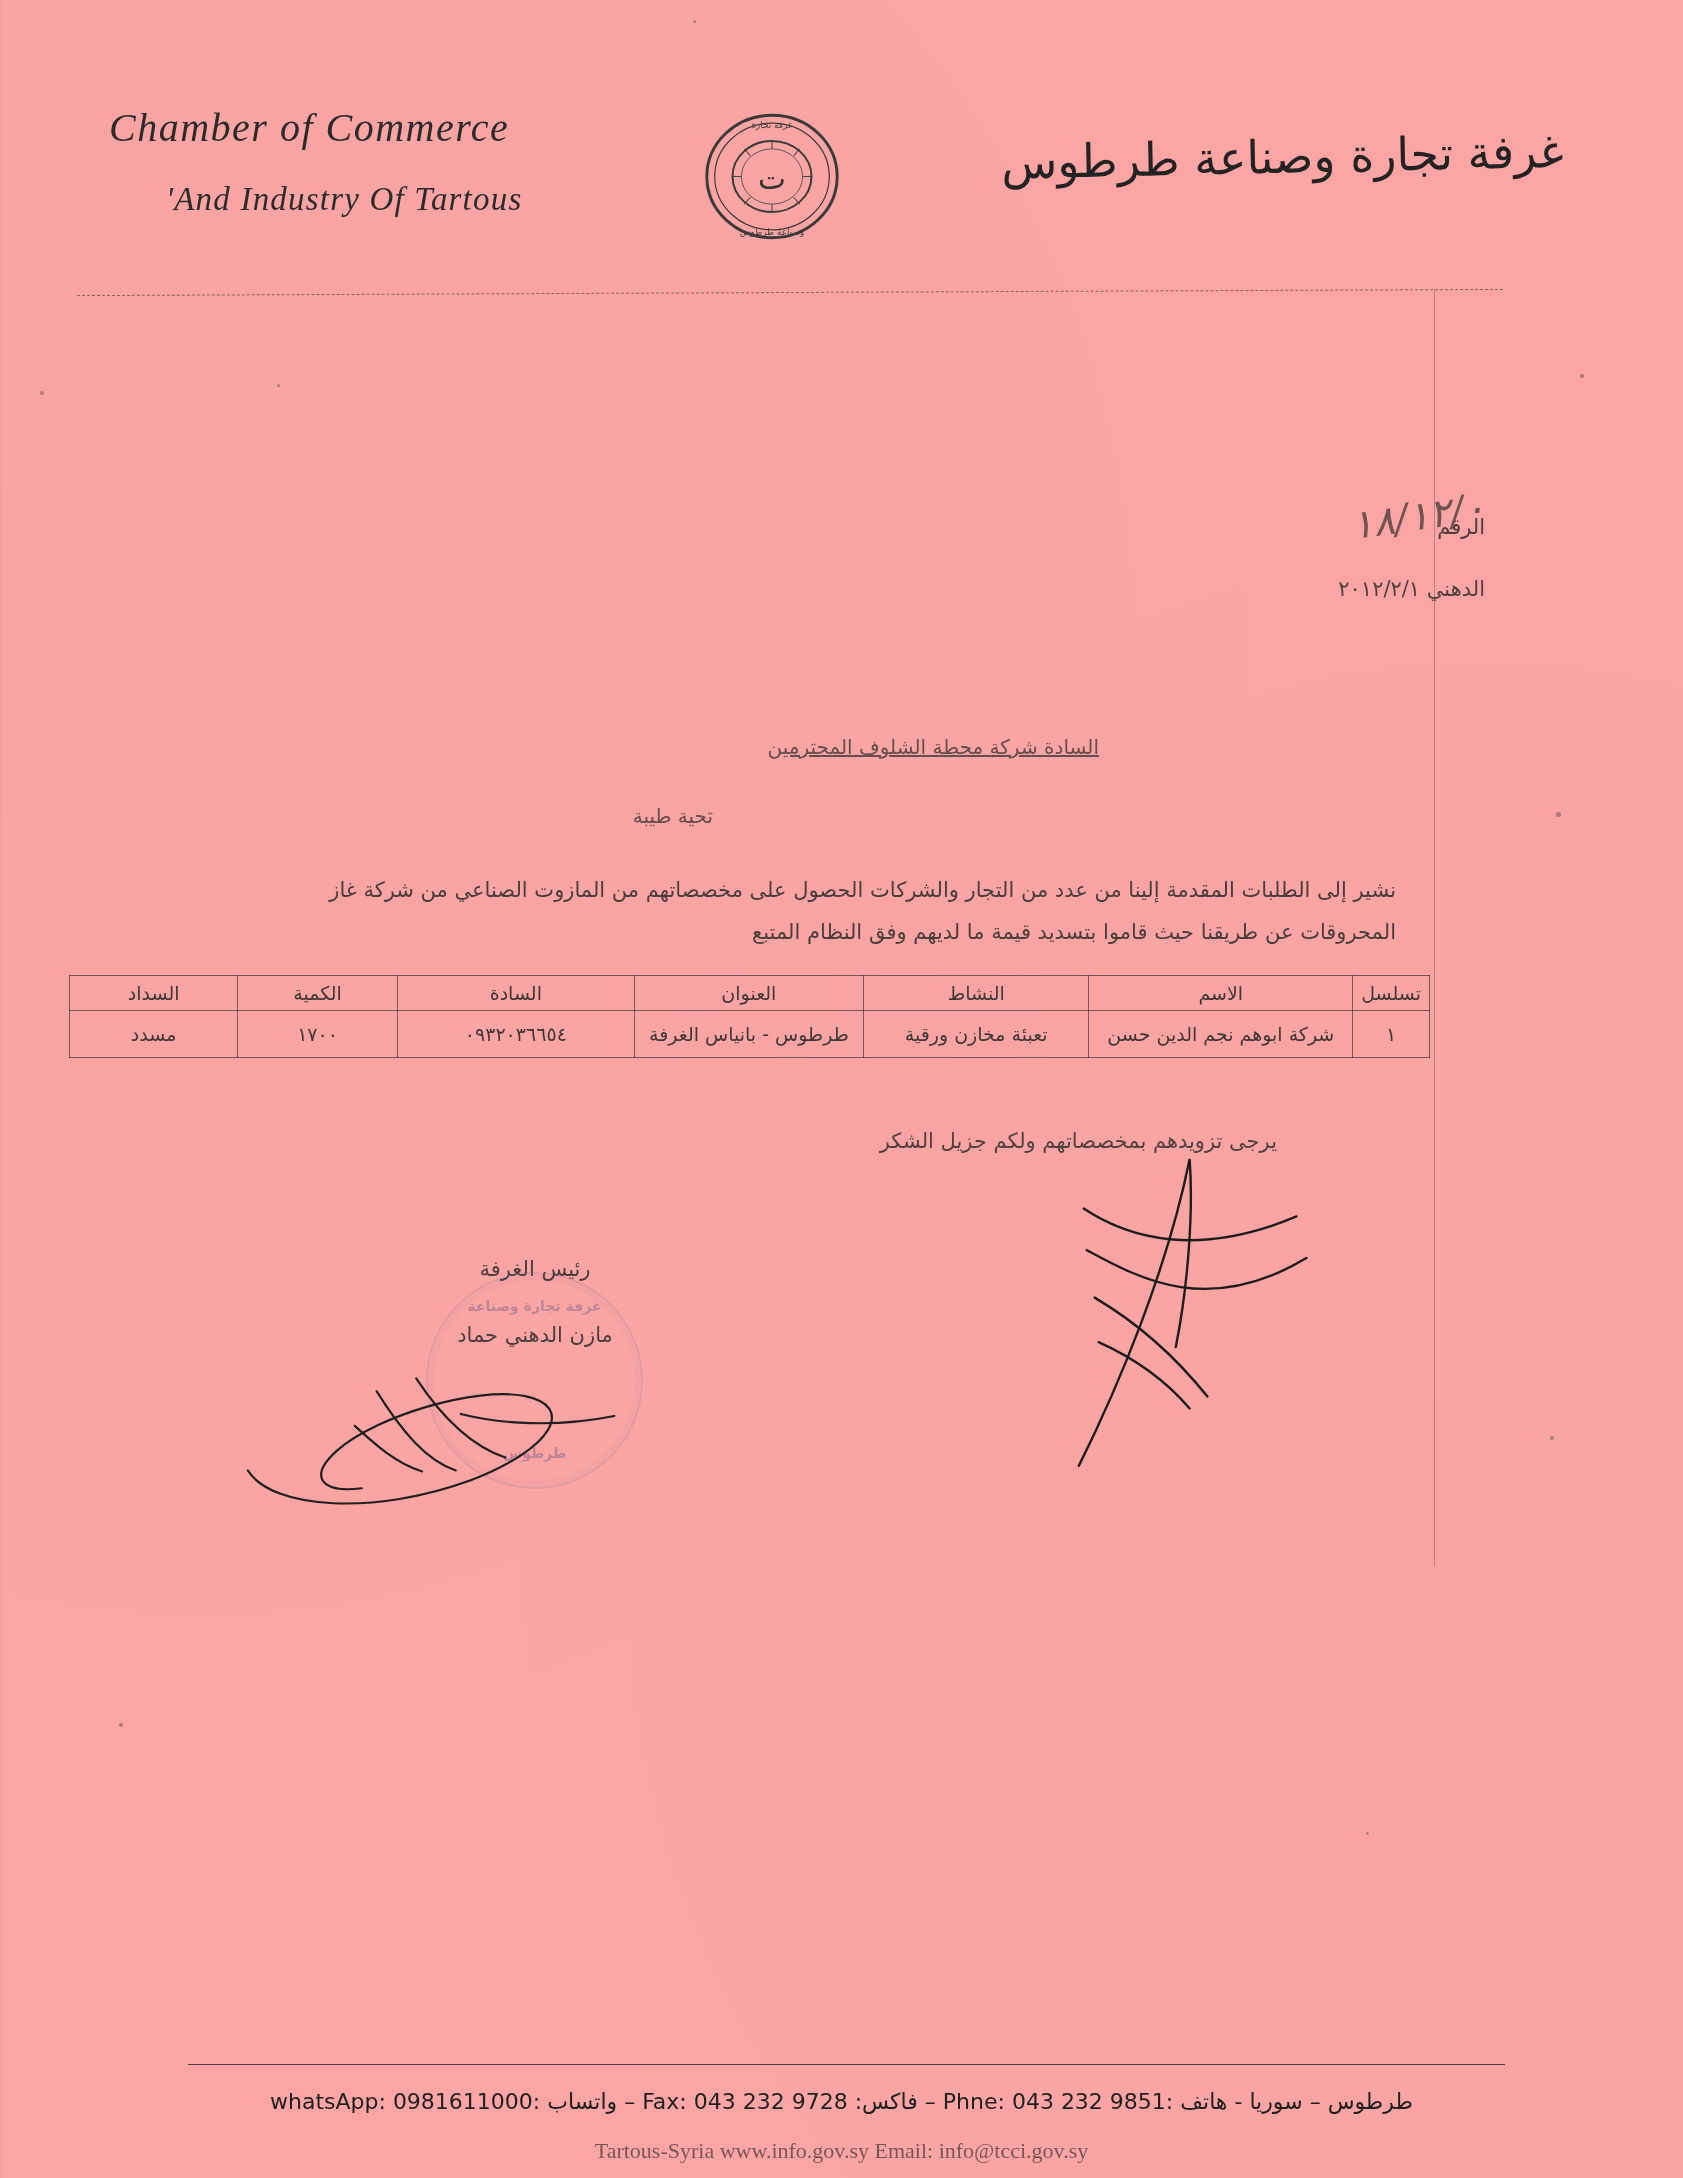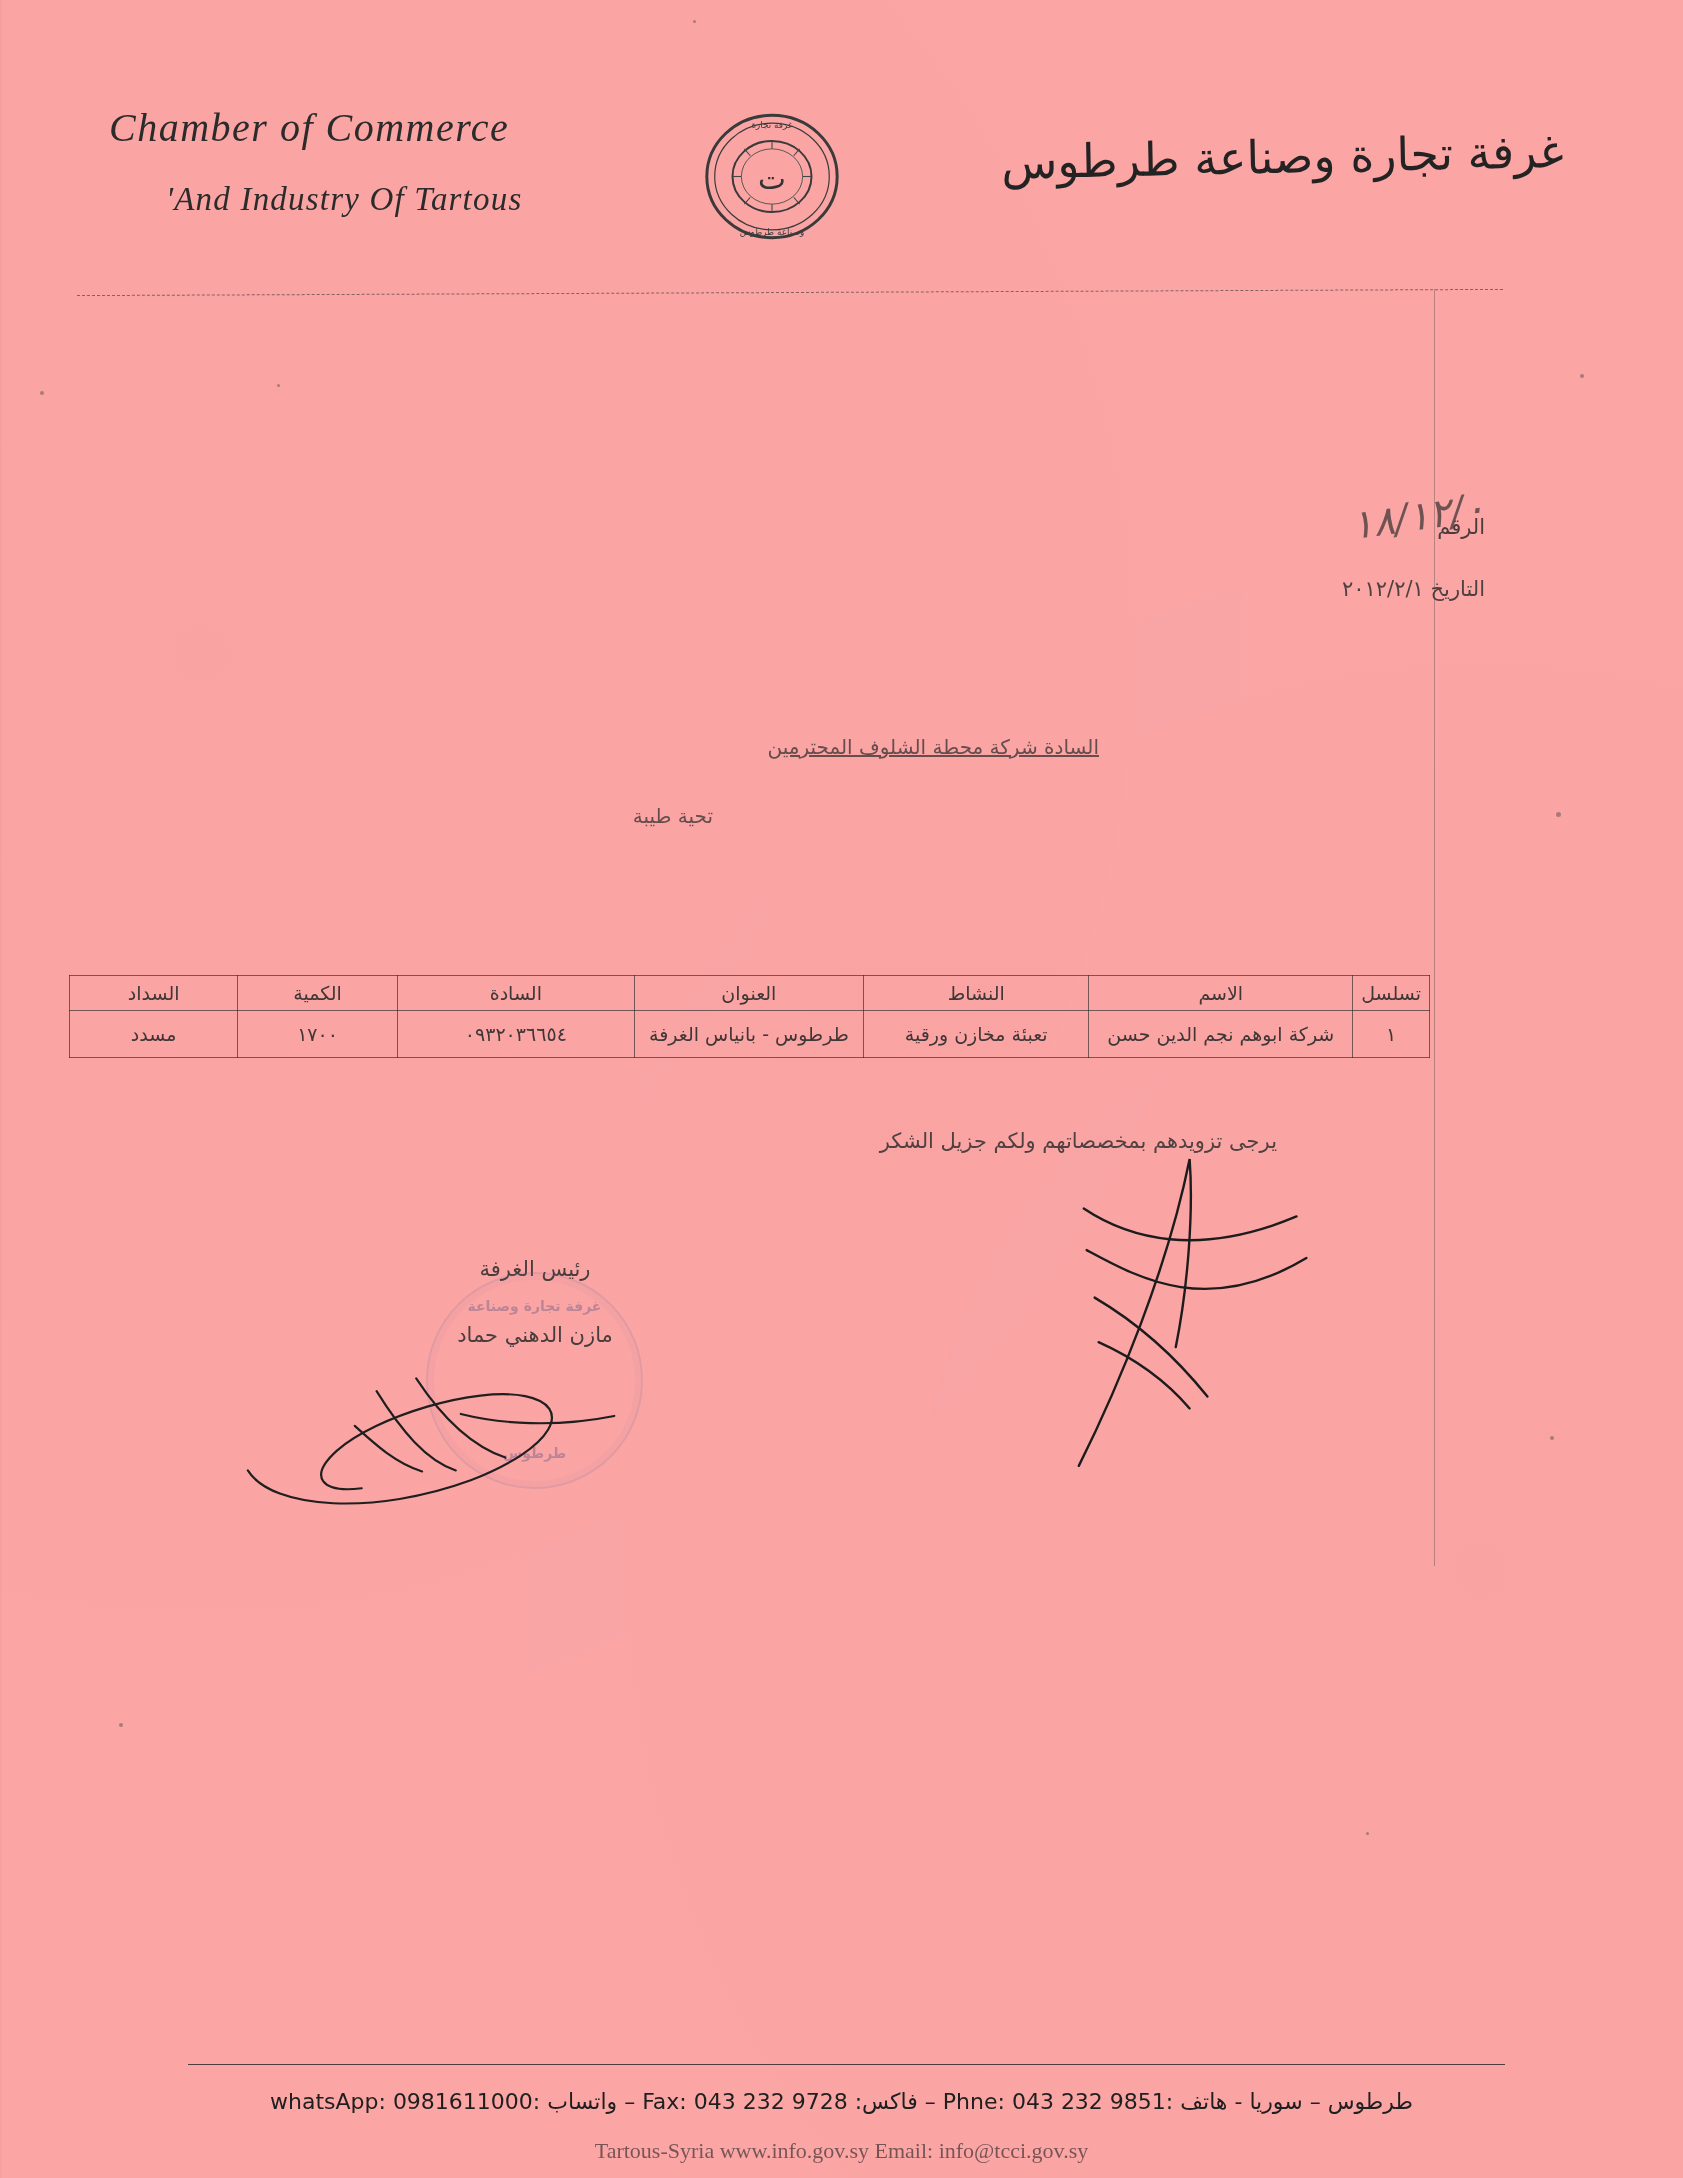--- a/index.html
+++ b/index.html
@@ -359,27 +359,28 @@
 
   <div id="header-rule"></div>
   <div id="scan-edge-right"></div>
 
   <div id="ref-block">
     <div id="ref-line">
       <span>الرقم</span>
       <span id="ref-handwritten">١٨/١٢/٠</span>
     </div>
     <div id="date-line">
-      <span>التاريخ</span>
+      <span>الدهني</span>
       <span>٢٠١٢/٢/١</span>
     </div>
   </div>
 
   <div id="addressee">السادة شركة محطة الشلوف المحترمين</div>
   <div id="greeting">تحية طيبة</div>
+  <div id="body-paragraph">نشير إلى الطلبات المقدمة إلينا من عدد من التجار والشركات الحصول على مخصصاتهم من المازوت الصناعي من شركة غاز المحروقات عن طريقنا حيث قاموا بتسديد قيمة ما لديهم وفق النظام المتبع</div>
 
   <table id="data-table">
     <thead>
       <tr>
         <th class="col-idx">تسلسل</th>
         <th class="col-name">الاسم</th>
         <th class="col-act">النشاط</th>
         <th class="col-addr">العنوان</th>
         <th class="col-phone">السادة</th>
         <th class="col-qty">الكمية</th>

